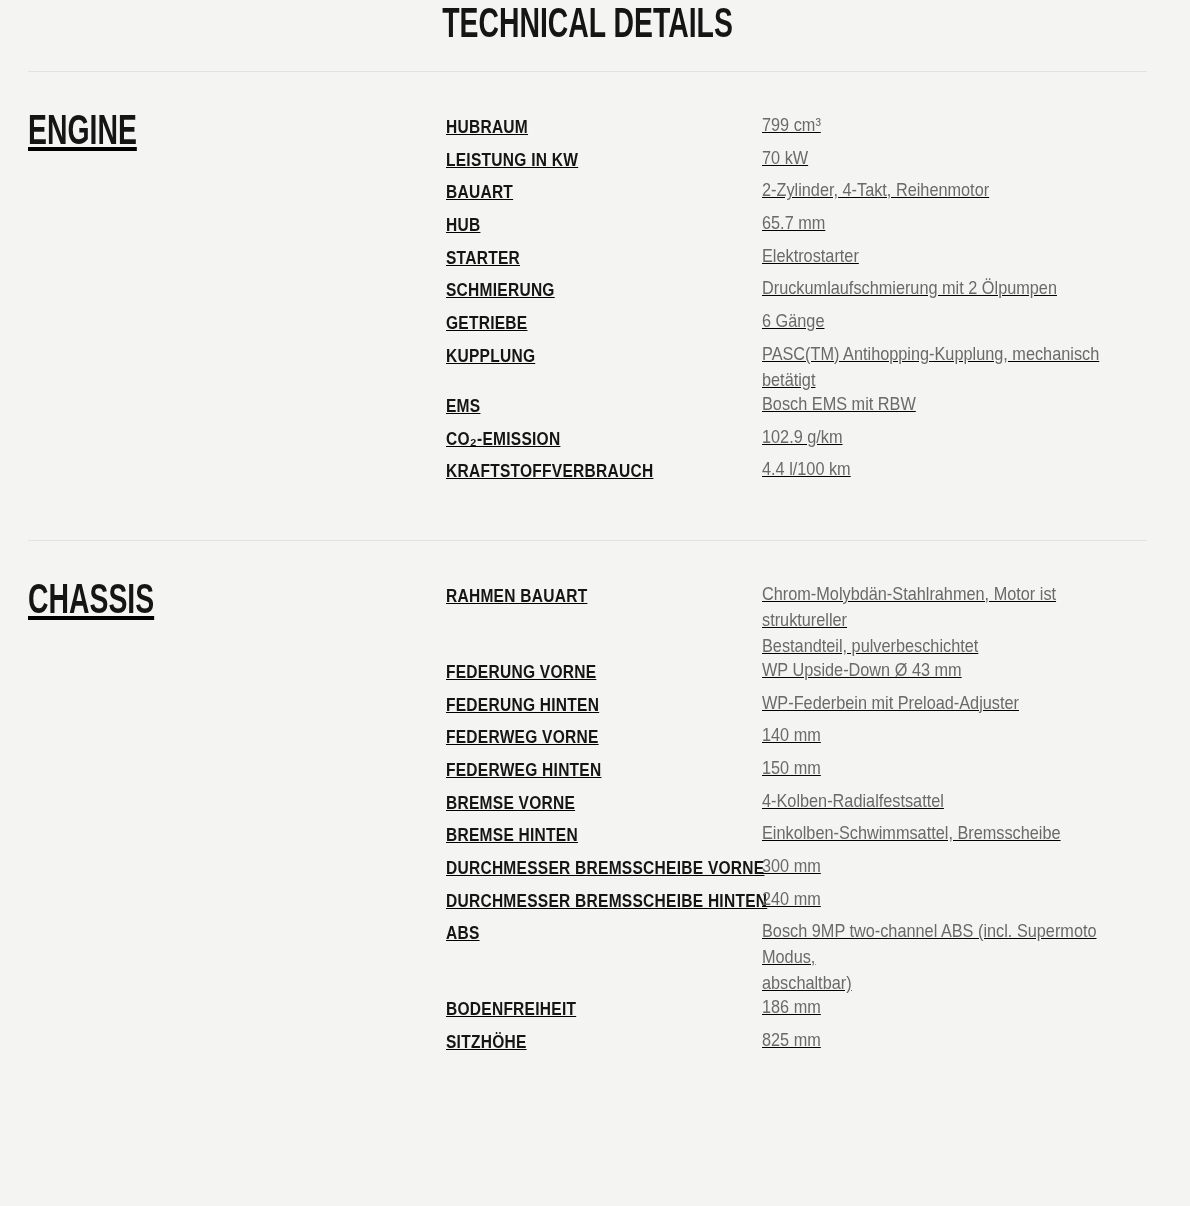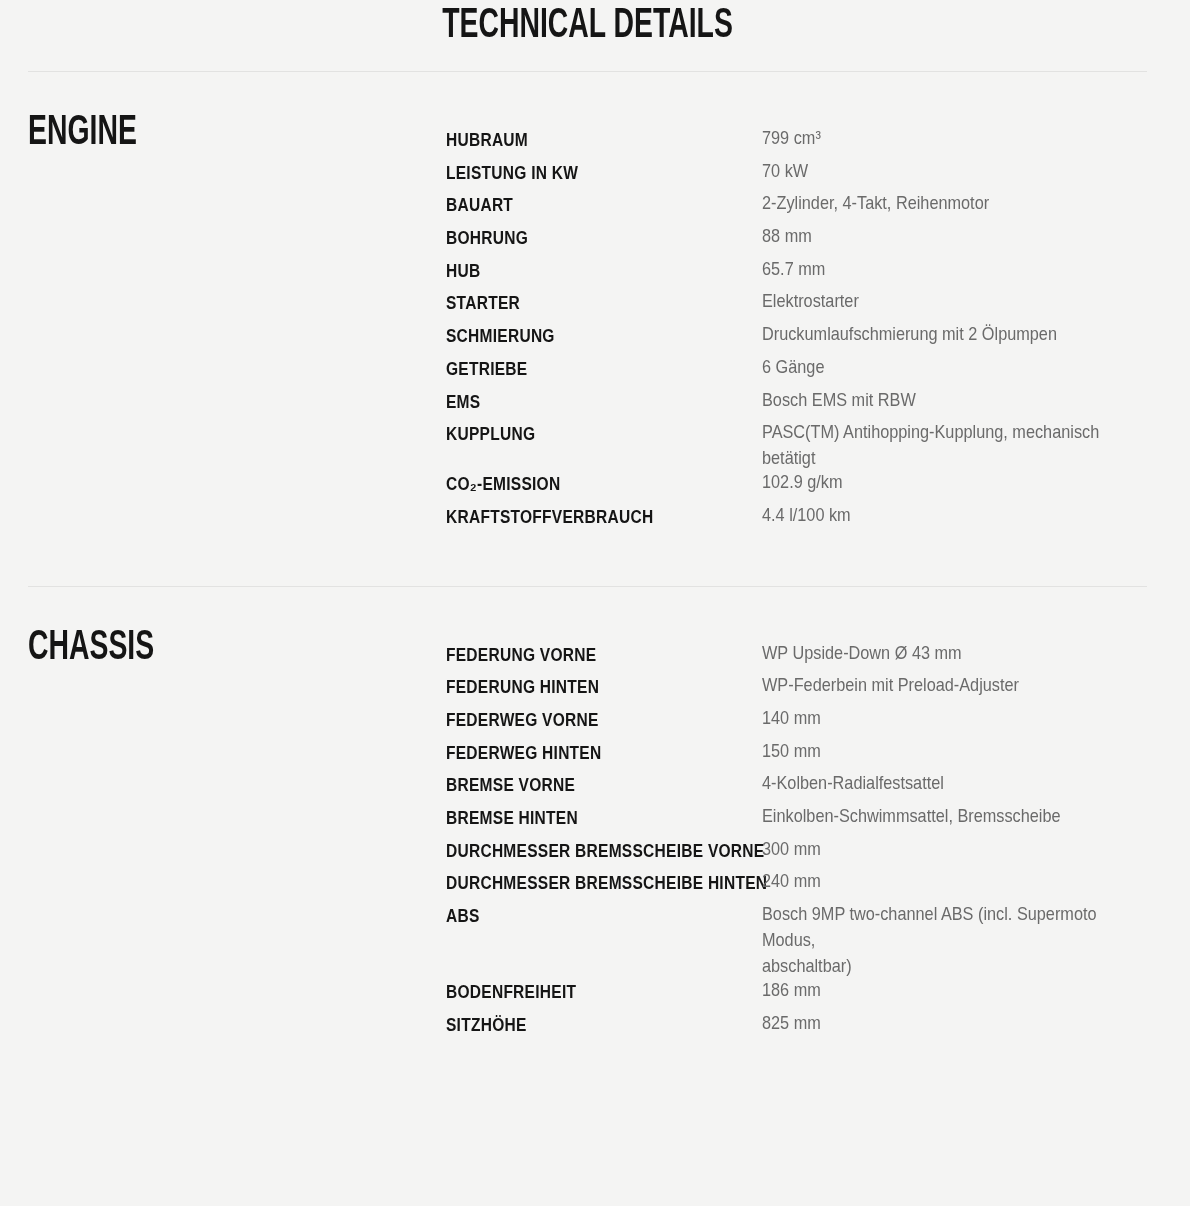--- a/index.html
+++ b/index.html
@@ -26,31 +26,32 @@
   hr.divider {
     border: 0; margin: 0;
     border-top: 1px solid #e2e2e1;
     height: 0;
   }
 
   .spec-section {
     display: grid;
     grid-template-columns: 418px 1fr;
     padding: 41px 0 49px 0;
+    text-decoration: underline;
   }
   .section-heading {
     margin: -4px 0 0 0;
     font-size: 43px; font-weight: 700;
     line-height: 40px;
     color: #151515;
     transform: scaleX(0.66);
     transform-origin: 0 0;
     white-space: nowrap;
   }
-  .rows { margin-top: 14px; }
+  .rows { margin-top: 1px; }
 
   .spec-row {
     display: grid;
     grid-template-columns: 316px 1fr;
     min-height: 32.7px;
     align-items: start;
   }
   .spec-label {
     font-size: 18.5px; font-weight: 700;
     line-height: 26px;
@@ -89,24 +90,20 @@
     <div class="spec-label">LEISTUNG IN KW</div>
     <div class="spec-value">70 kW</div>
   </div>
 
 
   <div class="spec-row">
     <div class="spec-label">BAUART</div>
     <div class="spec-value">2-Zylinder, 4-Takt, Reihenmotor</div>
   </div>
 
-  <div class="spec-row">
-    <div class="spec-label">BOHRUNG</div>
-    <div class="spec-value">88 mm</div>
-  </div>
 
   <div class="spec-row">
     <div class="spec-label">HUB</div>
     <div class="spec-value">65.7 mm</div>
   </div>
 
   <div class="spec-row">
     <div class="spec-label">STARTER</div>
     <div class="spec-value">Elektrostarter</div>
   </div>
@@ -116,45 +113,50 @@
     <div class="spec-value">Druckumlaufschmierung mit 2 Ölpumpen</div>
   </div>
 
   <div class="spec-row">
     <div class="spec-label">GETRIEBE</div>
     <div class="spec-value">6 Gänge</div>
   </div>
 
 
   <div class="spec-row">
+    <div class="spec-label">KUPPLUNG</div>
+    <div class="spec-value">PASC(TM) Antihopping-Kupplung, mechanisch betätigt</div>
+  </div>
+
+  <div class="spec-row">
     <div class="spec-label">EMS</div>
     <div class="spec-value">Bosch EMS mit RBW</div>
-  </div>
-
-  <div class="spec-row">
-    <div class="spec-label">KUPPLUNG</div>
-    <div class="spec-value">PASC(TM) Antihopping-Kupplung, mechanisch betätigt</div>
   </div>
 
   <div class="spec-row">
     <div class="spec-label">CO₂-EMISSION</div>
     <div class="spec-value">102.9 g/km</div>
   </div>
 
   <div class="spec-row">
     <div class="spec-label">KRAFTSTOFFVERBRAUCH</div>
     <div class="spec-value">4.4 l/100 km</div>
   </div>
 </div>
   </section>
 
   <hr class="divider">
   <section class="spec-section">
     <h2 class="section-heading">CHASSIS</h2>
     <div class="rows">
+  <div class="spec-row">
+    <div class="spec-label">RAHMEN BAUART</div>
+    <div class="spec-value">Chrom-Molybdän-Stahlrahmen, Motor ist struktureller
+Bestandteil, pulverbeschichtet</div>
+  </div>
 
   <div class="spec-row">
     <div class="spec-label">FEDERUNG VORNE</div>
     <div class="spec-value">WP Upside-Down Ø 43 mm</div>
   </div>
 
   <div class="spec-row">
     <div class="spec-label">FEDERUNG HINTEN</div>
     <div class="spec-value">WP-Federbein mit Preload-Adjuster</div>
   </div>

